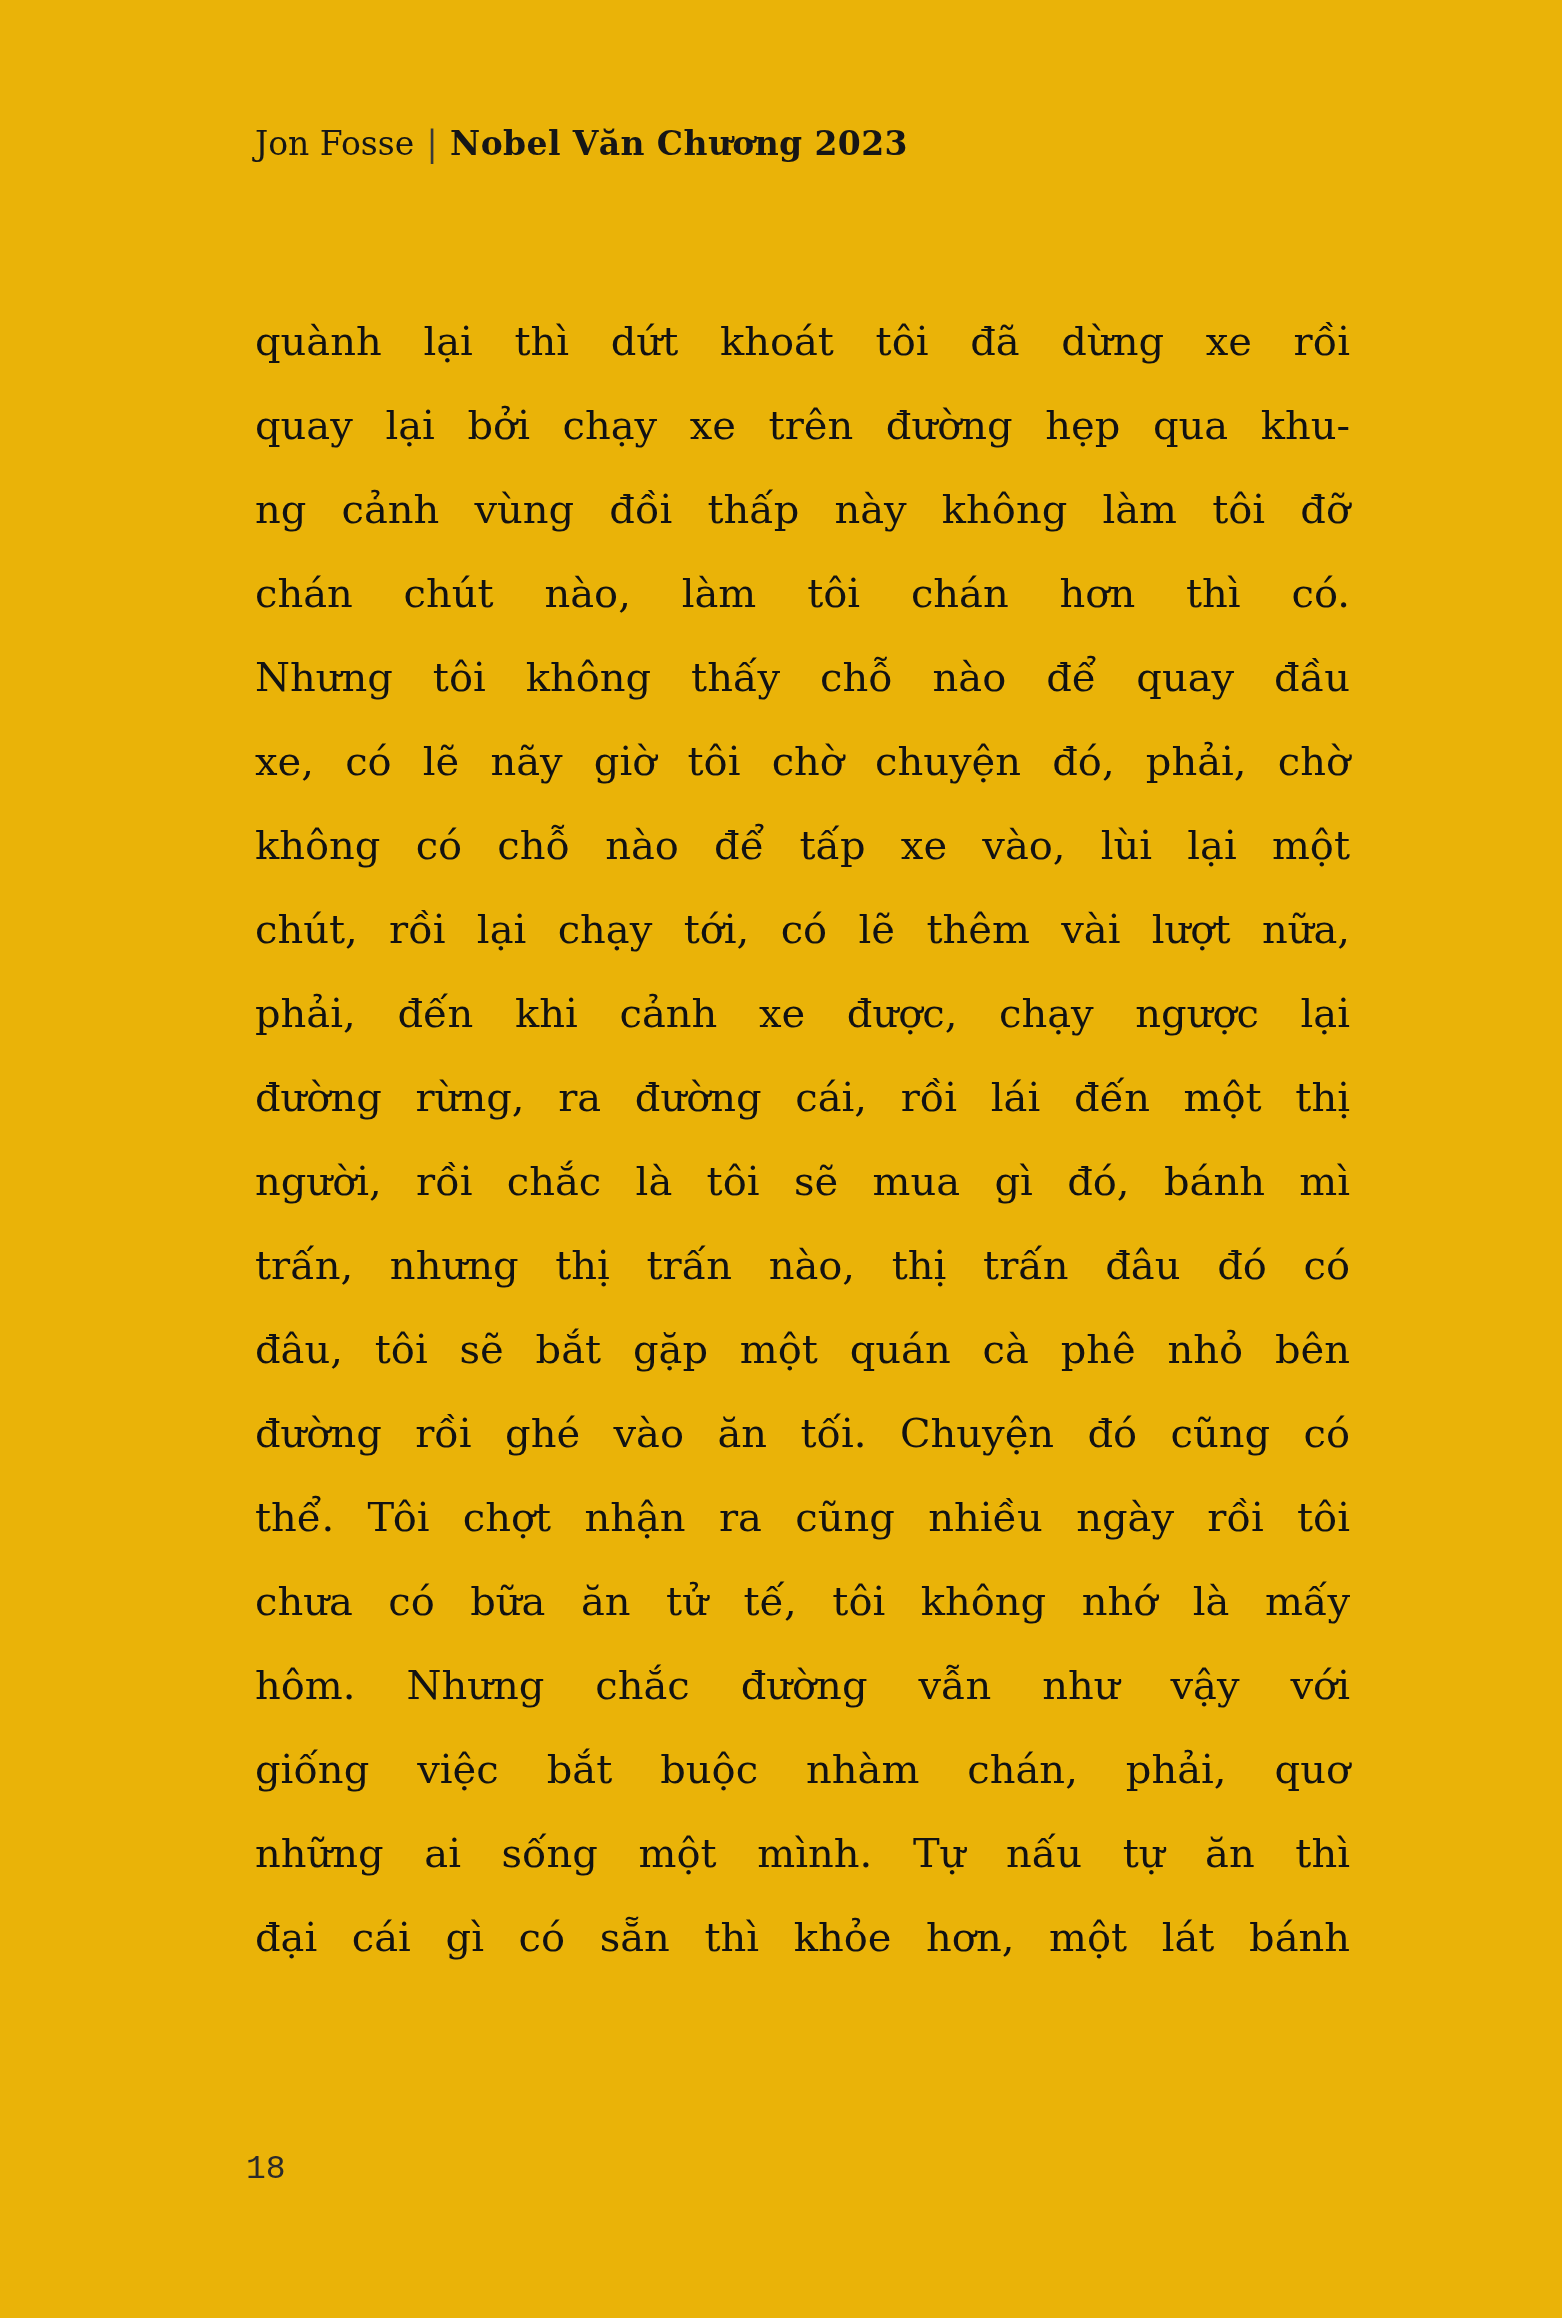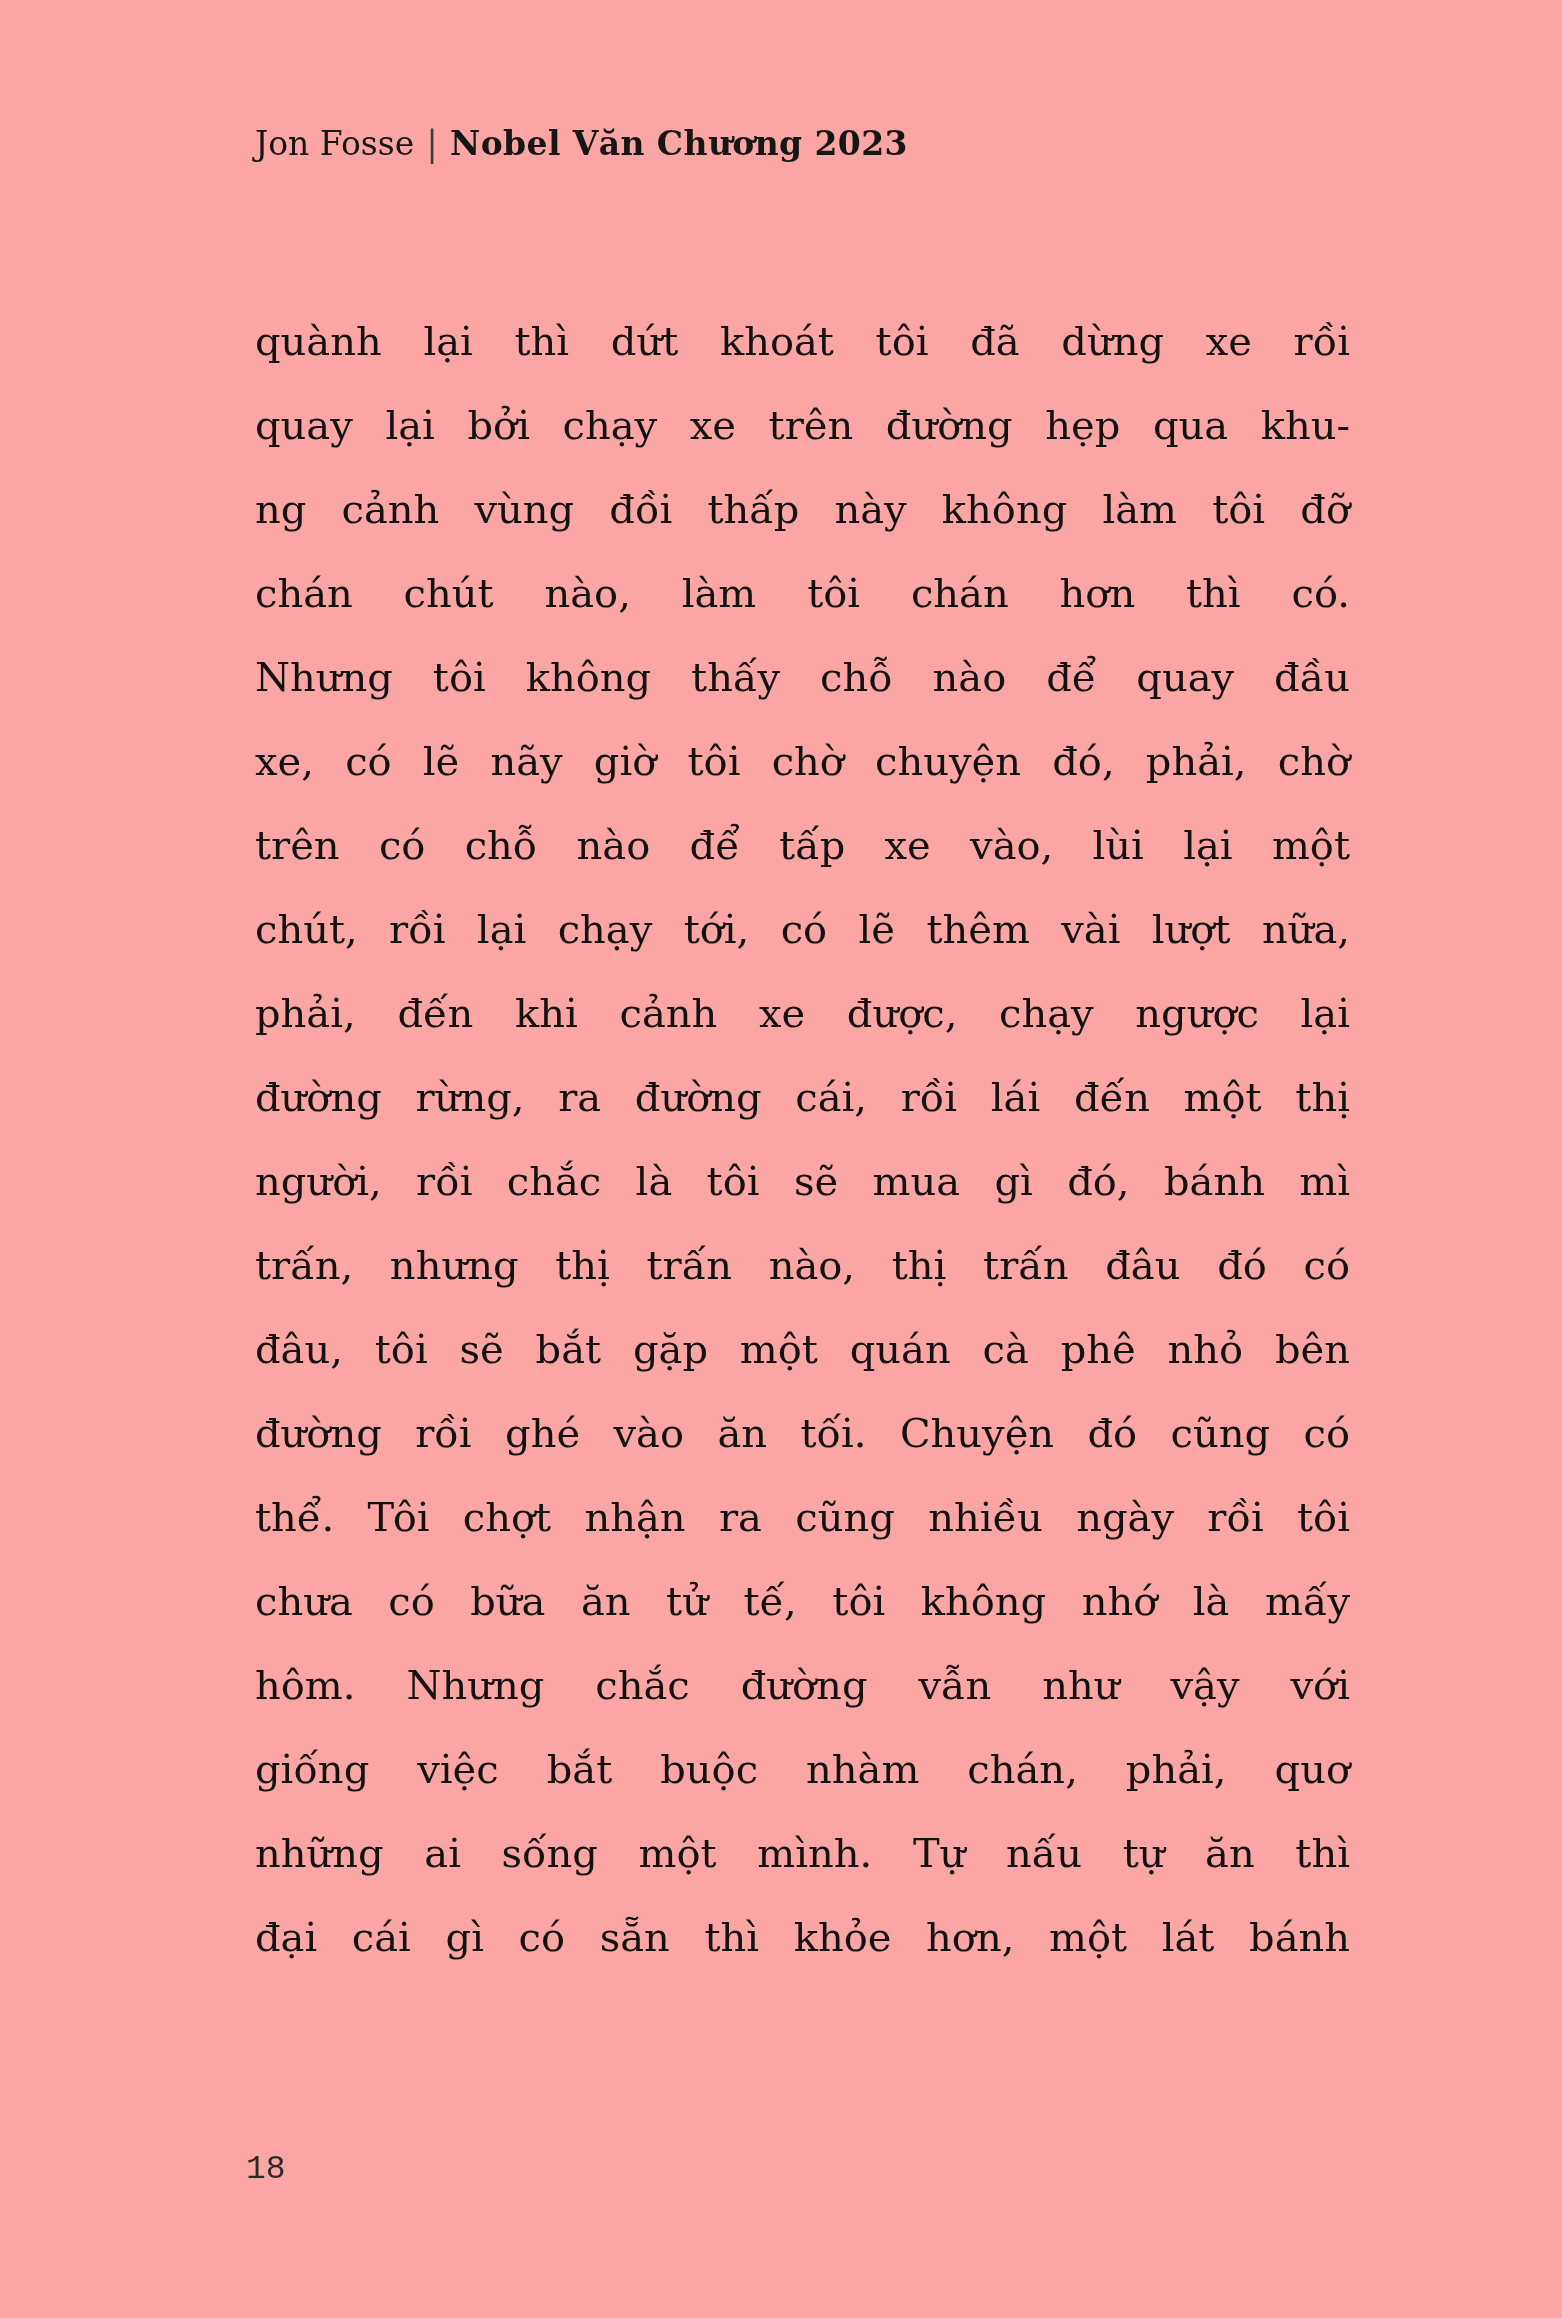--- a/index.html
+++ b/index.html
@@ -4,21 +4,21 @@
 <style>
   html, body {
     margin: 0;
     padding: 0;
     background: #ffffff;
   }
   .page {
     position: relative;
     width: 1562px;
     height: 2319px;
-    background: #fca5a5;
+    background: #eab308;
     overflow: hidden;
     font-family: "DejaVu Serif", "Liberation Serif", serif;
     color: #141414;
   }
   .running-header {
     position: absolute;
     left: 255px;
     top: 124px;
     font-size: 33px;
     line-height: 40px;
@@ -71,21 +71,21 @@
   </div>
 
   <div class="body-text">
 
   <div class="line">quành lại thì dứt khoát tôi đã dừng xe rồi</div>
       <div class="line">quay lại bởi chạy xe trên đường hẹp qua khu-</div>
       <div class="line">ng cảnh vùng đồi thấp này không làm tôi đỡ</div>
       <div class="line">chán chút nào, làm tôi chán hơn thì có.</div>
       <div class="line">Nhưng tôi không thấy chỗ nào để quay đầu</div>
       <div class="line">xe, có lẽ nãy giờ tôi chờ chuyện đó, phải, chờ</div>
-      <div class="line">trên có chỗ nào để tấp xe vào, lùi lại một</div>
+      <div class="line">không có chỗ nào để tấp xe vào, lùi lại một</div>
       <div class="line">chút, rồi lại chạy tới, có lẽ thêm vài lượt nữa,</div>
       <div class="line">phải, đến khi cảnh xe được, chạy ngược lại</div>
       <div class="line">đường rừng, ra đường cái, rồi lái đến một thị</div>
       <div class="line">người, rồi chắc là tôi sẽ mua gì đó, bánh mì</div>
       <div class="line">trấn, nhưng thị trấn nào, thị trấn đâu đó có</div>
       <div class="line">đâu, tôi sẽ bắt gặp một quán cà phê nhỏ bên</div>
       <div class="line">đường rồi ghé vào ăn tối. Chuyện đó cũng có</div>
       <div class="line">thể. Tôi chợt nhận ra cũng nhiều ngày rồi tôi</div>
       <div class="line">chưa có bữa ăn tử tế, tôi không nhớ là mấy</div>
       <div class="line">hôm. Nhưng chắc đường vẫn như vậy với</div>

